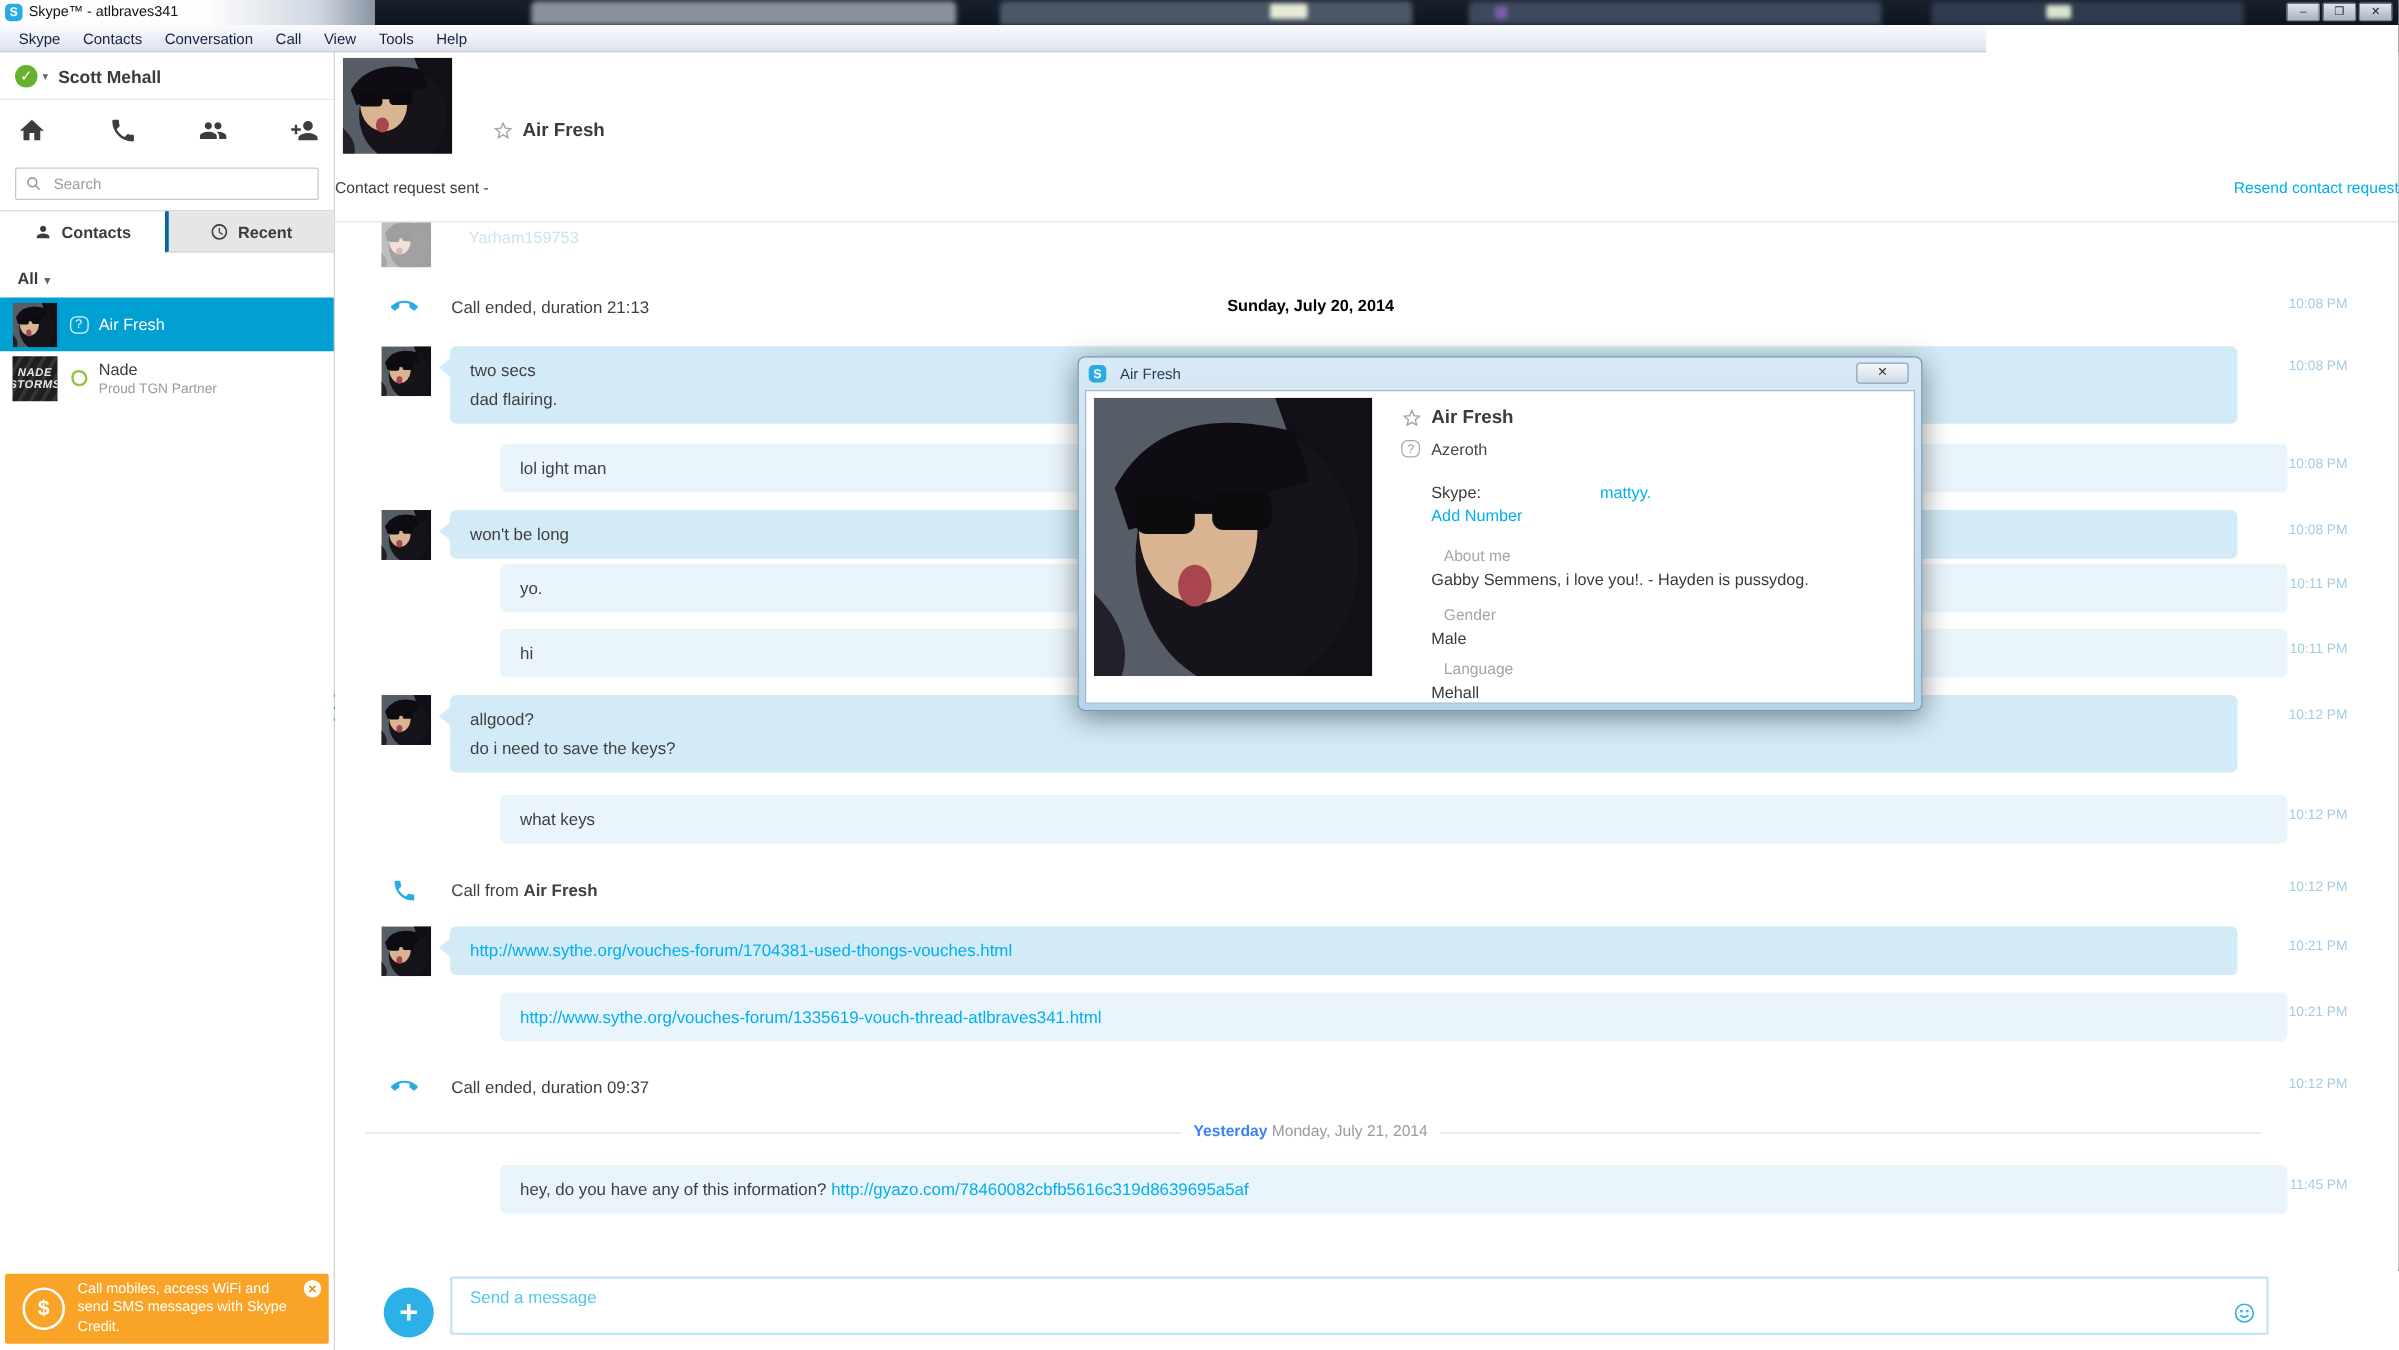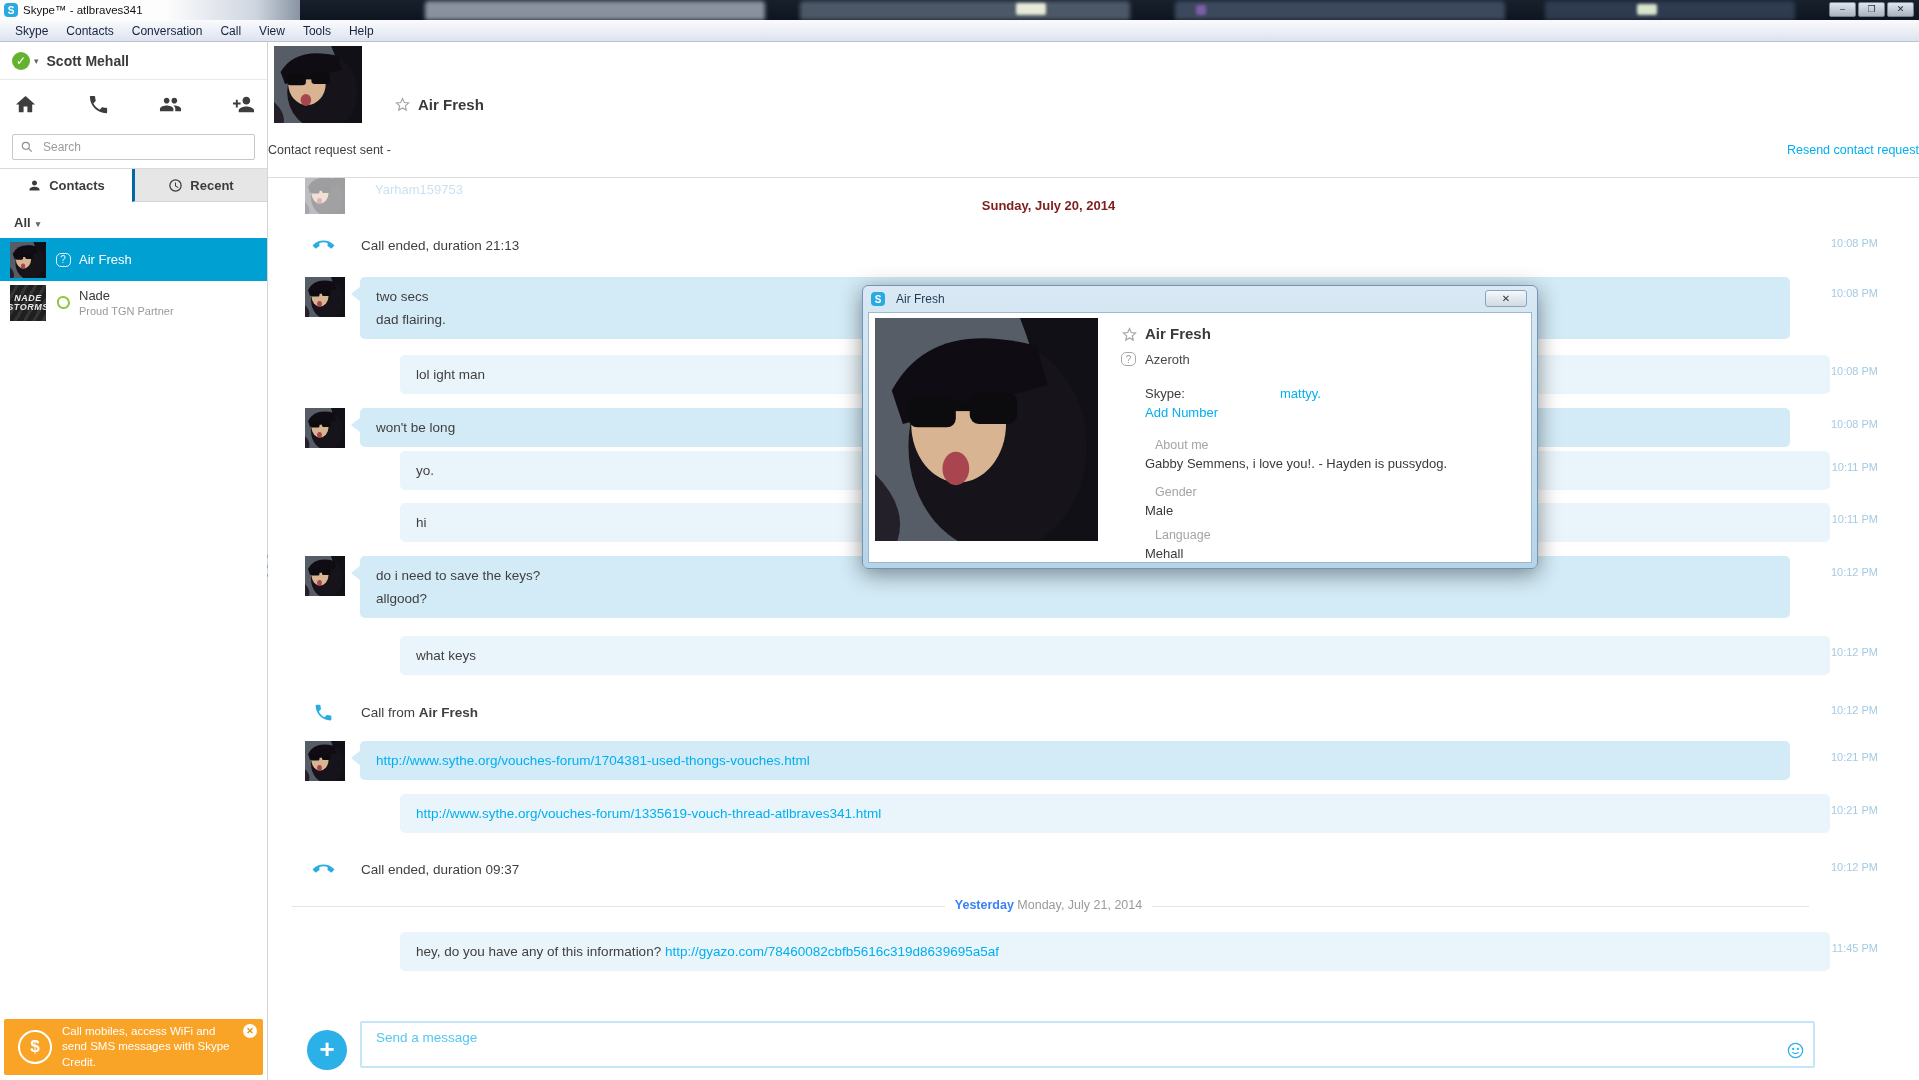--- a/index.html
+++ b/index.html
@@ -10,21 +10,21 @@
   .titlebar{position:absolute;left:0;top:0;width:1919px;height:20px;background:linear-gradient(#17202c,#0e1520);overflow:hidden;}
   .bgtab{position:absolute;top:1px;height:19px;border-radius:4px 4px 0 0;filter:blur(2px);}
   .bgdot{position:absolute;border-radius:2px;filter:blur(1.5px);}
   .wintab{position:absolute;left:0;top:0;height:20px;width:300px;background:linear-gradient(90deg,#fdfdfd 55%,#cfd6e0 85%,#8894a3);display:flex;align-items:center;padding-left:4px;}
   .skicon{width:14px;height:14px;border-radius:4px;background:#29aae1;color:#fff;font-weight:bold;font-size:10px;display:flex;align-items:center;justify-content:center;margin-right:5px;flex:none;}
   .wintitle{font-size:11.5px;color:#111;white-space:nowrap;}
   .winctl{position:absolute;right:5px;top:2px;display:flex;gap:2px;}
   .winbtn{width:27px;height:15px;border:1px solid #76828f;border-radius:2px;background:linear-gradient(#dfe5ec,#a9b4c1);color:#1d2632;font-size:9px;line-height:13px;text-align:center;}
 
   
-  .menubar{position:absolute;left:0;top:20px;width:1919px;height:22px;background:linear-gradient(#fafbfd,#dde3ef);border-bottom:1px solid #b9c0cf;display:flex;align-items:center;padding-left:6px;}
+  .menubar{position:absolute;left:0;top:20px;width:1589px;height:22px;background:linear-gradient(#fafbfd,#dde3ef);border-bottom:1px solid #b9c0cf;display:flex;align-items:center;padding-left:6px;}
   .menuitem{font-size:12px;color:#17233f;padding:0 9px;}
 
   
   .sidebar{position:absolute;left:0;top:42px;width:268px;bottom:0;background:#fff;border-right:1px solid #d4d4d4;}
   .userrow{height:38px;display:flex;align-items:center;padding:0 12px;border-bottom:1px solid #e9e9e9;}
   .pres{width:18px;height:18px;border-radius:50%;background:#64b22e;color:#fff;font-size:12px;line-height:18px;text-align:center;flex:none;}
   .caret{font-size:9px;color:#666;margin:0 8px 0 4px;}
   .username{font-size:14px;font-weight:bold;color:#3a3a3a;}
   .iconrow{height:48px;display:flex;align-items:center;justify-content:space-between;padding:0 12px 0 14px;}
   .iconrow svg{width:23px;height:23px;fill:#3d3d3d;}
@@ -72,21 +72,21 @@
   .mrow{position:absolute;left:0;right:0;}
   .time{position:absolute;right:41px;font-size:11px;color:#a4cbe3;white-space:nowrap;}
   .av40{position:absolute;left:37px;top:0;width:40px;height:40px;overflow:hidden;}
   .b{position:absolute;font-size:13.5px;color:#3f3f3f;line-height:23px;padding:8px 16px;border-radius:5px;}
   .b.in{left:92px;width:1430px;background:#d3ebf7;}
   .b.in:before{content:"";position:absolute;left:-9px;top:9px;border:8px solid transparent;border-right:10px solid #d3ebf7;border-left:0;}
   .b.out{left:132px;width:1430px;background:#eaf5fb;}
   .link{color:#00aff0;}
   .callrow{position:absolute;left:45px;font-size:13.5px;color:#3f3f3f;display:flex;align-items:center;gap:27px;}
   .callrow svg{width:21px;height:21px;fill:#29ace4;flex:none;}
-  .datec{position:absolute;left:0;right:90px;text-align:center;font-size:13px;font-weight:bold;color:#7f1d1d;}
+  .datec{position:absolute;left:0;right:90px;text-align:center;font-size:13px;font-weight:bold;color:#000000;margin-top:39px;}
   .dividerline{position:absolute;left:24px;right:110px;top:8px;border-top:1px solid #e4e4e4;}
   .dlabel{position:absolute;left:0;right:90px;text-align:center;font-size:12.5px;}
   .dlabel span.bd{font-weight:bold;color:#3b82f6;background:#fff;padding-left:10px;}
   .dlabel span.gy{color:#9b9b9b;background:#fff;padding-right:10px;}
   .faded{opacity:.4;}
   .fname{position:absolute;left:107px;top:8px;font-size:13px;color:#7fb4d8;}
 
   
   .plusbtn{position:absolute;left:307px;top:1030px;width:40px;height:40px;border-radius:50%;background:#2bb0e8;color:#fff;font-size:26px;line-height:38px;text-align:center;font-weight:bold;}
   .composer{position:absolute;left:360px;top:1021px;width:1455px;height:47px;border:2px solid #c3e7f7;border-radius:2px;background:#fff;}
@@ -350,22 +350,22 @@
           </div>
           <span class="time" style="top: 10px;">10:11 PM</span>
         </div>
         <div class="mrow" style="top: 378px;">
           <div class="av40">
             <svg viewBox="0 0 40 40" preserveAspectRatio="none" style="width:100%;height:100%;display:block">
               <use href="#girl"></use>
             </svg>
           </div>
           <div class="b in">
+            <div>allgood?</div>
             <div>do i need to save the keys?</div>
-            <div>allgood?</div>
           </div>
           <span class="time" style="top: 10px;">10:12 PM</span>
         </div>
         <div class="mrow" style="top: 458px;">
           <div class="b out">
             <div>what keys</div>
           </div>
           <span class="time" style="top: 10px;">10:12 PM</span>
         </div>
         <div class="mrow" style="top: 524px;">

